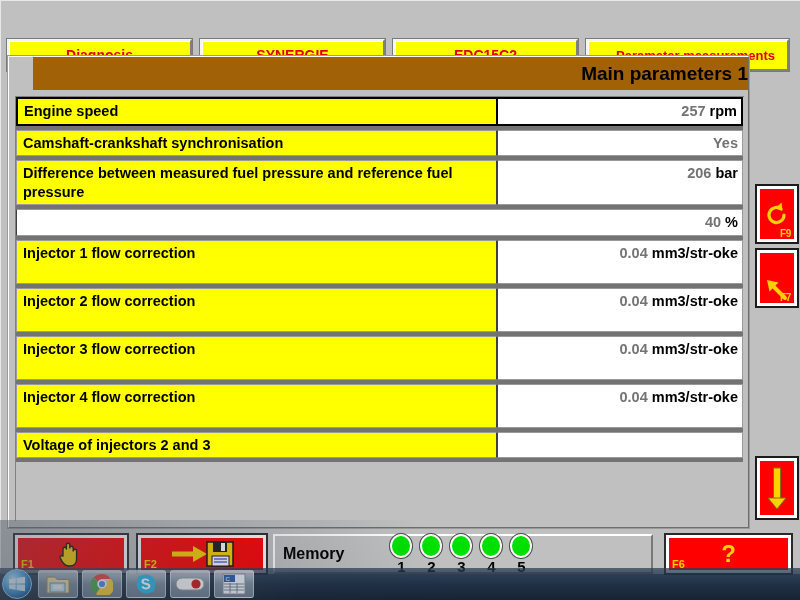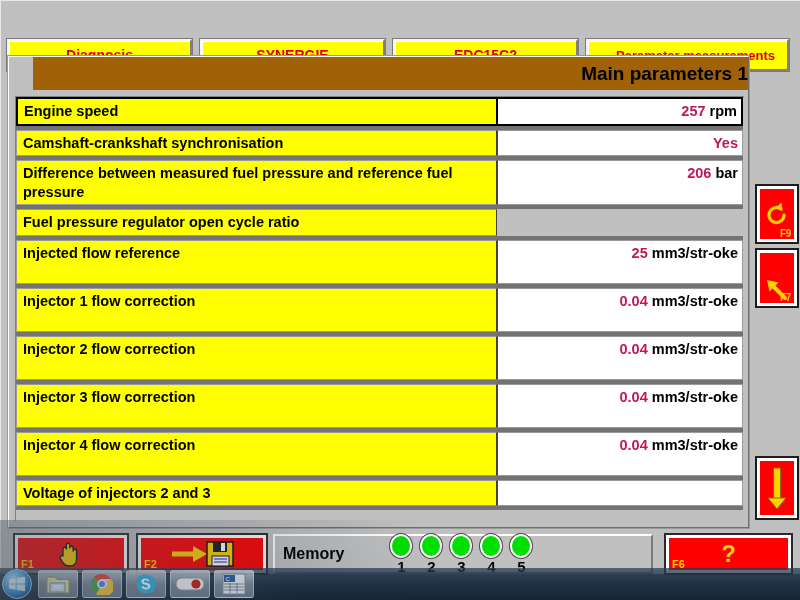--- a/index.html
+++ b/index.html
@@ -139,21 +139,21 @@
     flex: 1;
     background: #ffffff;
     text-align: right;
     padding: 3px 4px 3px 0;
     border: 1px solid #9a9a9a;
     border-left: 1px solid #404040;
     font-size: 14.5px;
     font-weight: bold;
     line-height: 1.28;
   }
-  .pnum { color: #be185d; text-align: right; }
+  .pnum { color: #737373; text-align: right; }
   .punit { color: #000000; }
 
   .h-1 .plabel, .h-1 .pvalue { min-height: 25px; }
   .h-2 .plabel, .h-2 .pvalue { min-height: 44px; }
 
   
   #fkey-rail {
     position: absolute;
     left: 756px;
     top: 55px;
@@ -337,25 +337,21 @@
           </div>
           <div class="prow h-1">
             <div class="plabel">Camshaft-crankshaft synchronisation</div>
             <div class="pvalue"><span class="pnum">Yes</span></div>
           </div>
           <div class="prow h-2">
             <div class="plabel">Difference between measured fuel pressure and reference fuel pressure</div>
             <div class="pvalue"><span class="pnum">206</span>&nbsp;<span class="punit">bar</span></div>
           </div>
           <div class="prow h-1">
-            <div class="plabel">Fuel pressure regulator open cycle ratio</div>
-          </div>
-          <div class="prow h-2">
-            <div class="plabel">Injected flow reference</div>
-            <div class="pvalue"><span class="pnum">25</span>&nbsp;<span class="punit">mm3/str-oke</span></div>
+            <div class="pvalue"><span class="pnum">40</span>&nbsp;<span class="punit">%</span></div>
           </div>
           <div class="prow h-2">
             <div class="plabel">Injector 1 flow correction</div>
             <div class="pvalue"><span class="pnum">0.04</span>&nbsp;<span class="punit">mm3/str-oke</span></div>
           </div>
           <div class="prow h-2">
             <div class="plabel">Injector 2 flow correction</div>
             <div class="pvalue"><span class="pnum">0.04</span>&nbsp;<span class="punit">mm3/str-oke</span></div>
           </div>
           <div class="prow h-2">

